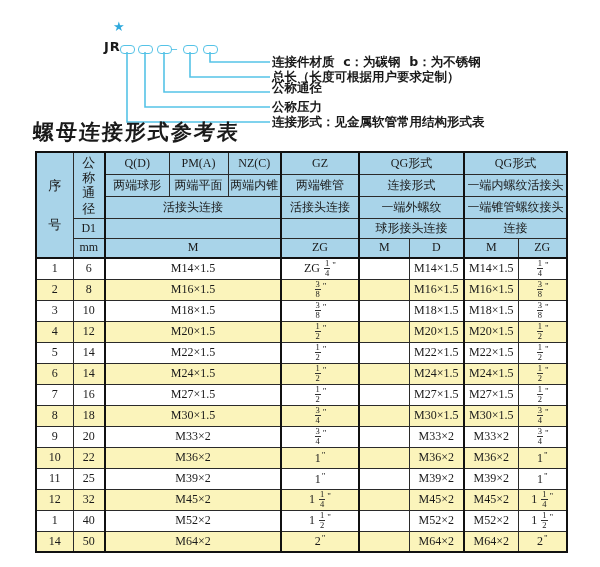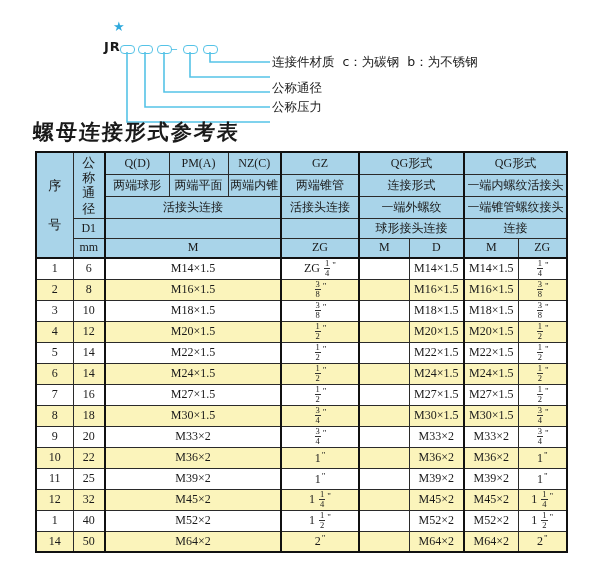--- a/index.html
+++ b/index.html
@@ -9,21 +9,21 @@
   
   .dg-title{position:absolute;left:113px;top:20px;font-family:"DejaVu Sans","Liberation Sans",sans-serif;
             font-weight:bold;font-size:14px;display:flex;align-items:center;gap:2px;}
   .dg-star{color:#2fa9dc;font-size:13px;line-height:1;}
   .dg-jr{position:absolute;left:104px;top:39px;font-family:"DejaVu Sans","Liberation Sans",sans-serif;
          font-weight:bold;font-size:13px;letter-spacing:1px;}
   .cbox{position:absolute;top:45px;width:13px;height:7px;border:1.5px solid #55c3e7;border-radius:4px;background:#fff;}
   .cdash{position:absolute;left:171px;top:41px;color:#55c3e7;font-weight:bold;font-size:12px;}
   .dg-svg{position:absolute;left:0;top:0;}
   .dlabel{position:absolute;left:272px;height:14px;line-height:14px;white-space:pre;
-          font-family:"DejaVu Sans","Liberation Sans",sans-serif;font-weight:normal;font-size:12.5px;}
+          font-family:"DejaVu Sans","Liberation Sans",sans-serif;font-weight:bold;font-size:12.5px;}
 
   
   .tbl-title{position:absolute;left:33px;top:118px;font-size:21px;font-weight:bold;
              letter-spacing:2px;transform:skewX(-4deg);}
 
   
   table.ref{position:absolute;left:35px;top:151px;width:531px;border-collapse:collapse;
             table-layout:fixed;border:2px solid #111;}
   table.ref th,table.ref td{border:1px solid #2a2a2a;padding:0;text-align:center;
             vertical-align:middle;font-weight:normal;font-size:12px;overflow:hidden;}
@@ -64,22 +64,24 @@
     <g fill="none" stroke="#55c3e7" stroke-width="1.6">
       <polyline points="127,52 127,122 270,122"></polyline>
       <polyline points="145,52 145,107 270,107"></polyline>
       <polyline points="164,52 164,92 270,92"></polyline>
       <polyline points="190,52 190,77 270,77"></polyline>
       <polyline points="210,52 210,62 270,62"></polyline>
     </g>
   </svg>
 
   <div class="dlabel" style="top:55px">连接件材质  c：为碳钢  b：为不锈钢</div>
+  <div class="dlabel" style="top:70px">总长（长度可根据用户要求定制）</div>
   <div class="dlabel" style="top:81px">公称通径</div>
   <div class="dlabel" style="top:100px">公称压力</div>
+  <div class="dlabel" style="top:115px">连接形式：见金属软管常用结构形式表</div>
 
   <div class="tbl-title">螺母连接形式参考表</div>
 
   <table class="ref">
     <colgroup>
       <col style="width:37px">
         <col style="width:32px">
         <col style="width:64px">
         <col style="width:59px">
       <col style="width:53px">

